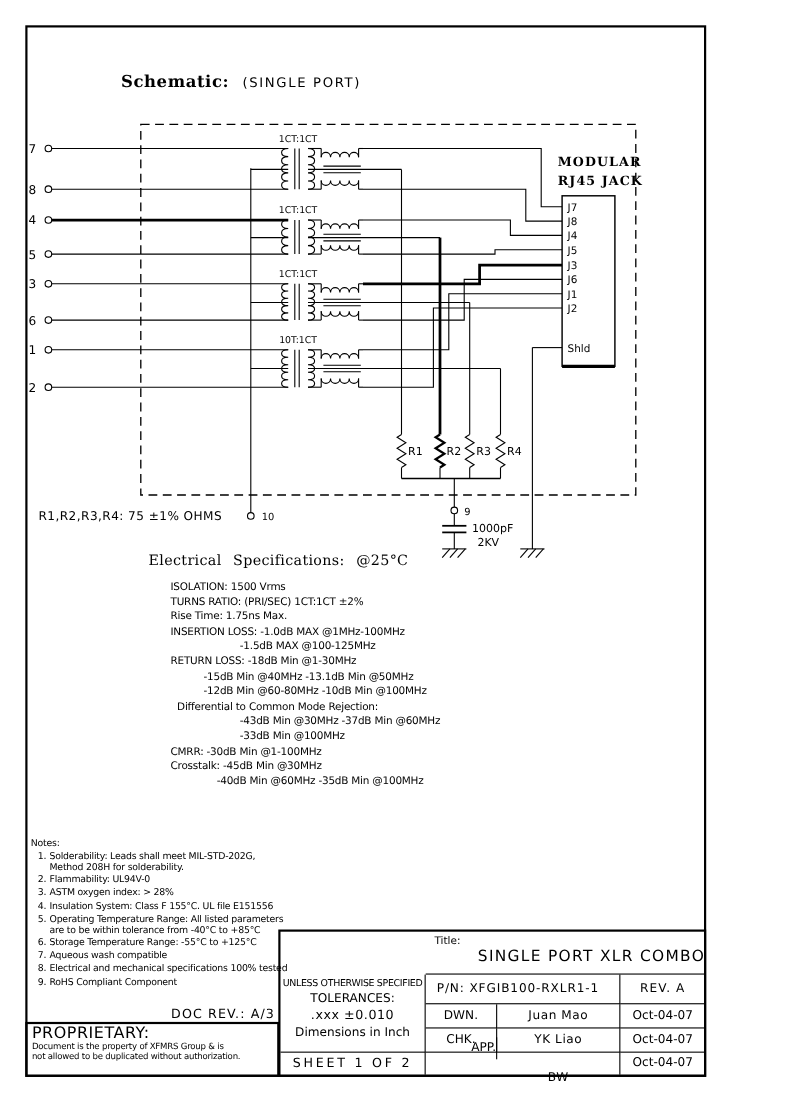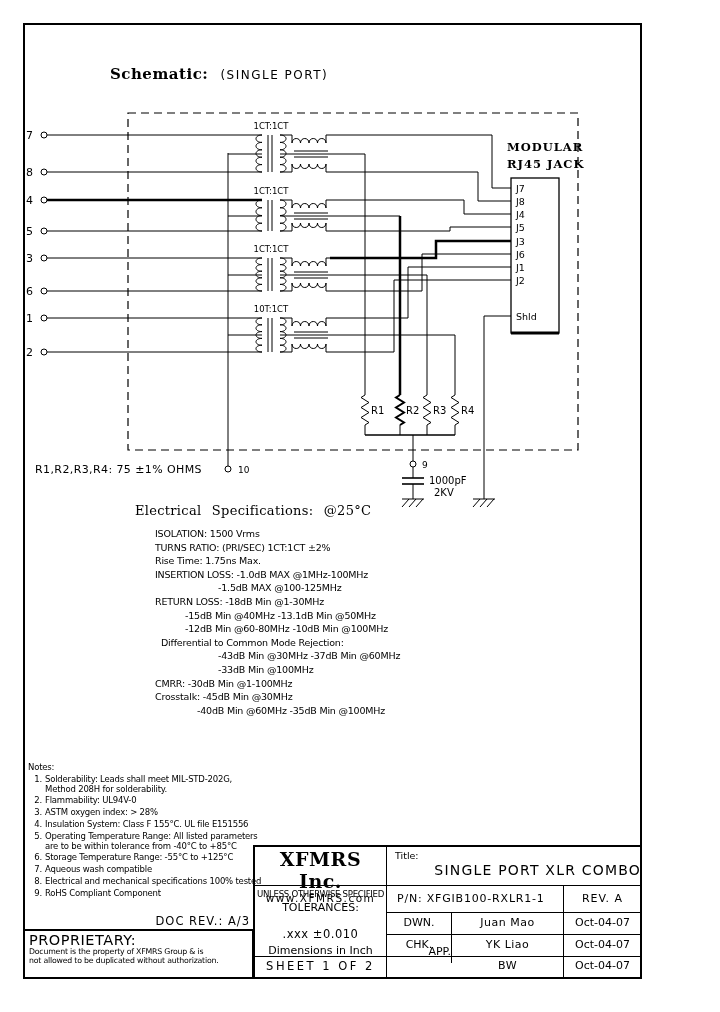--- a/index.html
+++ b/index.html
@@ -259,32 +259,28 @@
 
 <div class="abs" style="left:110px;top:914px;width:140px;text-align:right;font-size:11.5px;letter-spacing:1px">DOC REV.: A/3</div>
 
 <div class="abs" style="left:23px;top:929px;width:231px;height:50px;border:2px solid #000;box-sizing:border-box">
   <div style="font-size:14.5px;font-weight:normal;letter-spacing:.5px;margin:1px 0 0 4px">PROPRIETARY:</div>
   <div style="font-size:7.8px;line-height:8.8px;letter-spacing:-0.2px;margin-left:4px">Document is the property of XFMRS Group &amp; is</div>
   <div style="font-size:7.8px;line-height:8.8px;letter-spacing:-0.2px;margin-left:4px">not allowed to be duplicated without authorization.</div>
 </div>
 
 <div class="abs tb" style="left:253px;top:845px;width:389px;height:134px;border:2px solid #000;box-sizing:border-box">
-  <div class="cell br bb" style="left:0;top:0;width:132px;height:39px;text-align:center">
-    <div style="font-family:'DejaVu Serif',serif;font-weight:bold;font-size:19px;letter-spacing:.5px;margin-top:1px">XFMRS Inc.</div>
-    <div style="font-size:10.5px;letter-spacing:1.5px">www.XFMRS.com</div>
-  </div>
   <div class="cell bb" style="left:132px;top:0;width:254px;height:39px">
     <div style="position:absolute;left:8px;top:3px;font-size:9.5px">Title:</div>
     <div style="text-align:right;margin-top:15px;font-size:14px;letter-spacing:1.2px">SINGLE PORT XLR COMBO</div>
   </div>
   <div class="cell br bb" style="left:0;top:39px;width:132px;height:71px;text-align:center">
     <div style="font-size:8.6px;letter-spacing:-0.3px;margin-top:3px">UNLESS OTHERWISE SPECIFIED</div>
     <div style="font-size:11px;margin-top:2px">TOLERANCES:</div>
-    <div style="font-size:11.5px;letter-spacing:.5px;margin-top:13px">.xxx ±0.010</div>
+    <div style="font-size:11.5px;letter-spacing:.5px;margin-top:1px">.xxx ±0.010</div>
     <div style="font-size:11px;margin-top:3px">Dimensions in Inch</div>
   </div>
   <div class="cell br" style="left:0;top:110px;width:132px;height:20px;text-align:center">
     <div style="font-size:11.5px;letter-spacing:2.5px;margin-top:2px">SHEET 1 OF 2</div>
   </div>
   <div class="cell br bb" style="left:132px;top:39px;width:177px;height:27px">
     <div style="font-size:11px;letter-spacing:.8px;margin:6px 0 0 10px">P/N: XFGIB100-RXLR1-1</div>
   </div>
   <div class="cell bb" style="left:309px;top:39px;width:77px;height:27px;text-align:center">
     <div style="font-size:11px;letter-spacing:1px;margin-top:6px">REV. A</div>
@@ -307,18 +303,18 @@
     <div style="font-size:11px;letter-spacing:.5px;margin-top:3px">YK Liao</div>
     </div>
   <div class="cell bb" style="left:309px;top:88px;width:77px;height:22px;text-align:center">
     <div style="font-size:11px;margin-top:3px">Oct-04-07</div>
     </div>
 
   <div class="cell br" style="left:132px;top:96px;width:65px;height:20px;text-align:right">
     <div style="font-size:11px;margin-top:2px">APP.</div>
     </div>
   <div class="cell br" style="left:197px;top:110px;width:112px;height:20px;text-align:center">
-    <div style="font-size:11px;letter-spacing:.5px;margin-top:2px">BW</div>
+    <div style="font-size:11px;letter-spacing:.5px;margin-top:16px">BW</div>
     </div>
   <div class="cell" style="left:309px;top:110px;width:77px;height:20px;text-align:center">
     <div style="font-size:11px;margin-top:2px">Oct-04-07</div>
     </div>
 </div>
 
 </body></html>

